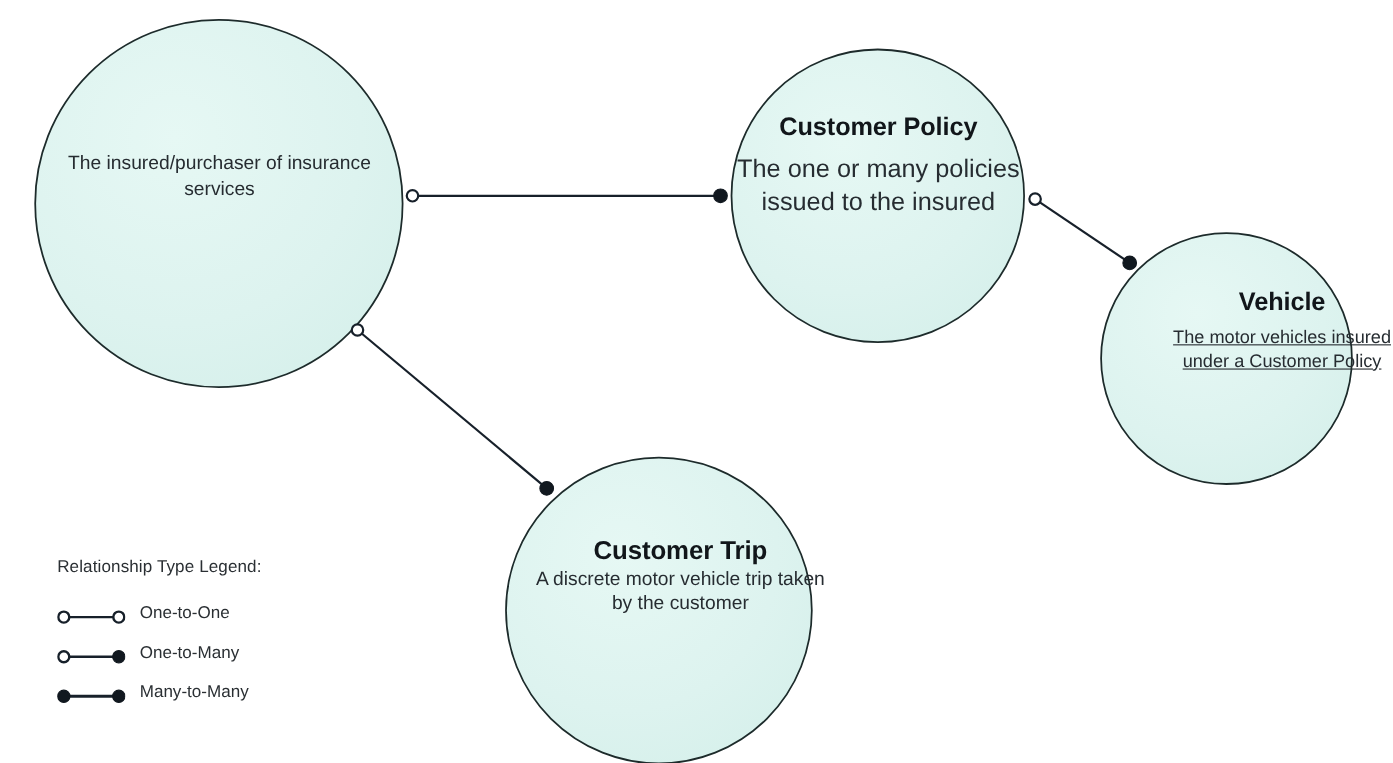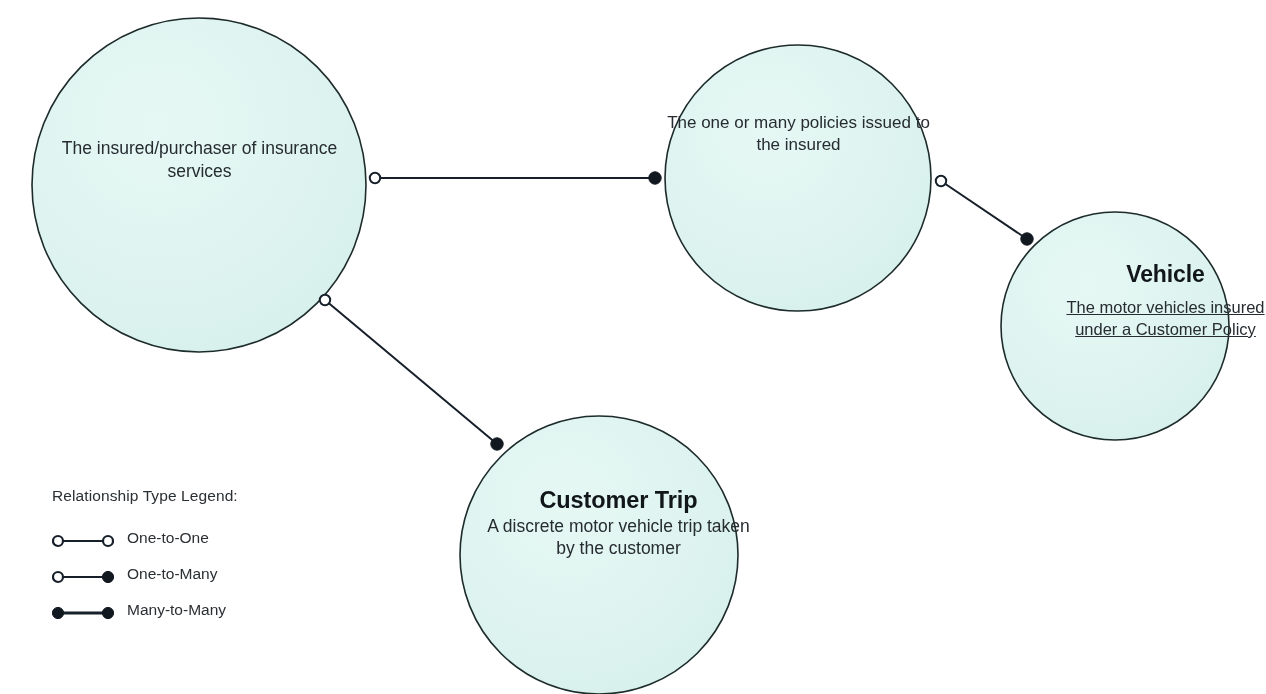--- a/index.html
+++ b/index.html
@@ -38,35 +38,35 @@
     color: #262c31;
     line-height: 1.30;
   }
   
   .lbl-customer        { left: 31px;   top: 128px; width: 337px; }
   .lbl-customer .node-title { font-size: 25px; }
   .lbl-customer .node-desc  { font-size: 17.5px; margin-top: 9px; }
 
   .lbl-policy          { left: 665px;  top: 102px; width: 267px; }
   .lbl-policy .node-title { font-size: 23px; }
-  .lbl-policy .node-desc  { font-size: 17px; margin-top: 10px; }
+  .lbl-policy .node-desc  { font-size: 23px; margin-top: 10px; }
 
   .lbl-vehicle         { left: 1051px; top: 261px; width: 229px; }
   .lbl-vehicle .node-title { font-size: 23px; }
   .lbl-vehicle .node-desc  { font-size: 16.5px; margin-top: 9px; text-decoration: underline; }
 
   .lbl-trip            { left: 479px;  top: 487px; width: 279px; }
   .lbl-trip .node-title { font-size: 23.5px; }
   .lbl-trip .node-desc  { font-size: 17.5px; margin-top: 0; }
 
   
   #legend {
     position: absolute;
     left: 52px;
-    top: 487px;
+    top: 507px;
     width: 290px;
   }
   #legend-title {
     font-size: 15.5px;
     color: #2a2f33;
     letter-spacing: 0.1px;
     margin: 0 0 26px 0;
     white-space: nowrap;
   }
   .legend-row {
@@ -124,20 +124,21 @@
         <circle cx="497" cy="444" r="6.2" fill="#11181f" stroke="#11181f" stroke-width="1"></circle>
       </g>
     </g>
 </svg>
 
 <div class="node-label lbl-customer">
   <div class="node-desc">The insured/purchaser of insurance services</div>
 </div>
 
 <div class="node-label lbl-policy">
+  <div class="node-title">Customer Policy</div>
   <div class="node-desc">The one or many policies issued to the insured</div>
 </div>
 
 <div class="node-label lbl-vehicle">
   <div class="node-title">Vehicle</div>
   <div class="node-desc">The motor vehicles insured under a Customer Policy</div>
 </div>
 
 <div class="node-label lbl-trip">
   <div class="node-title">Customer Trip</div>

